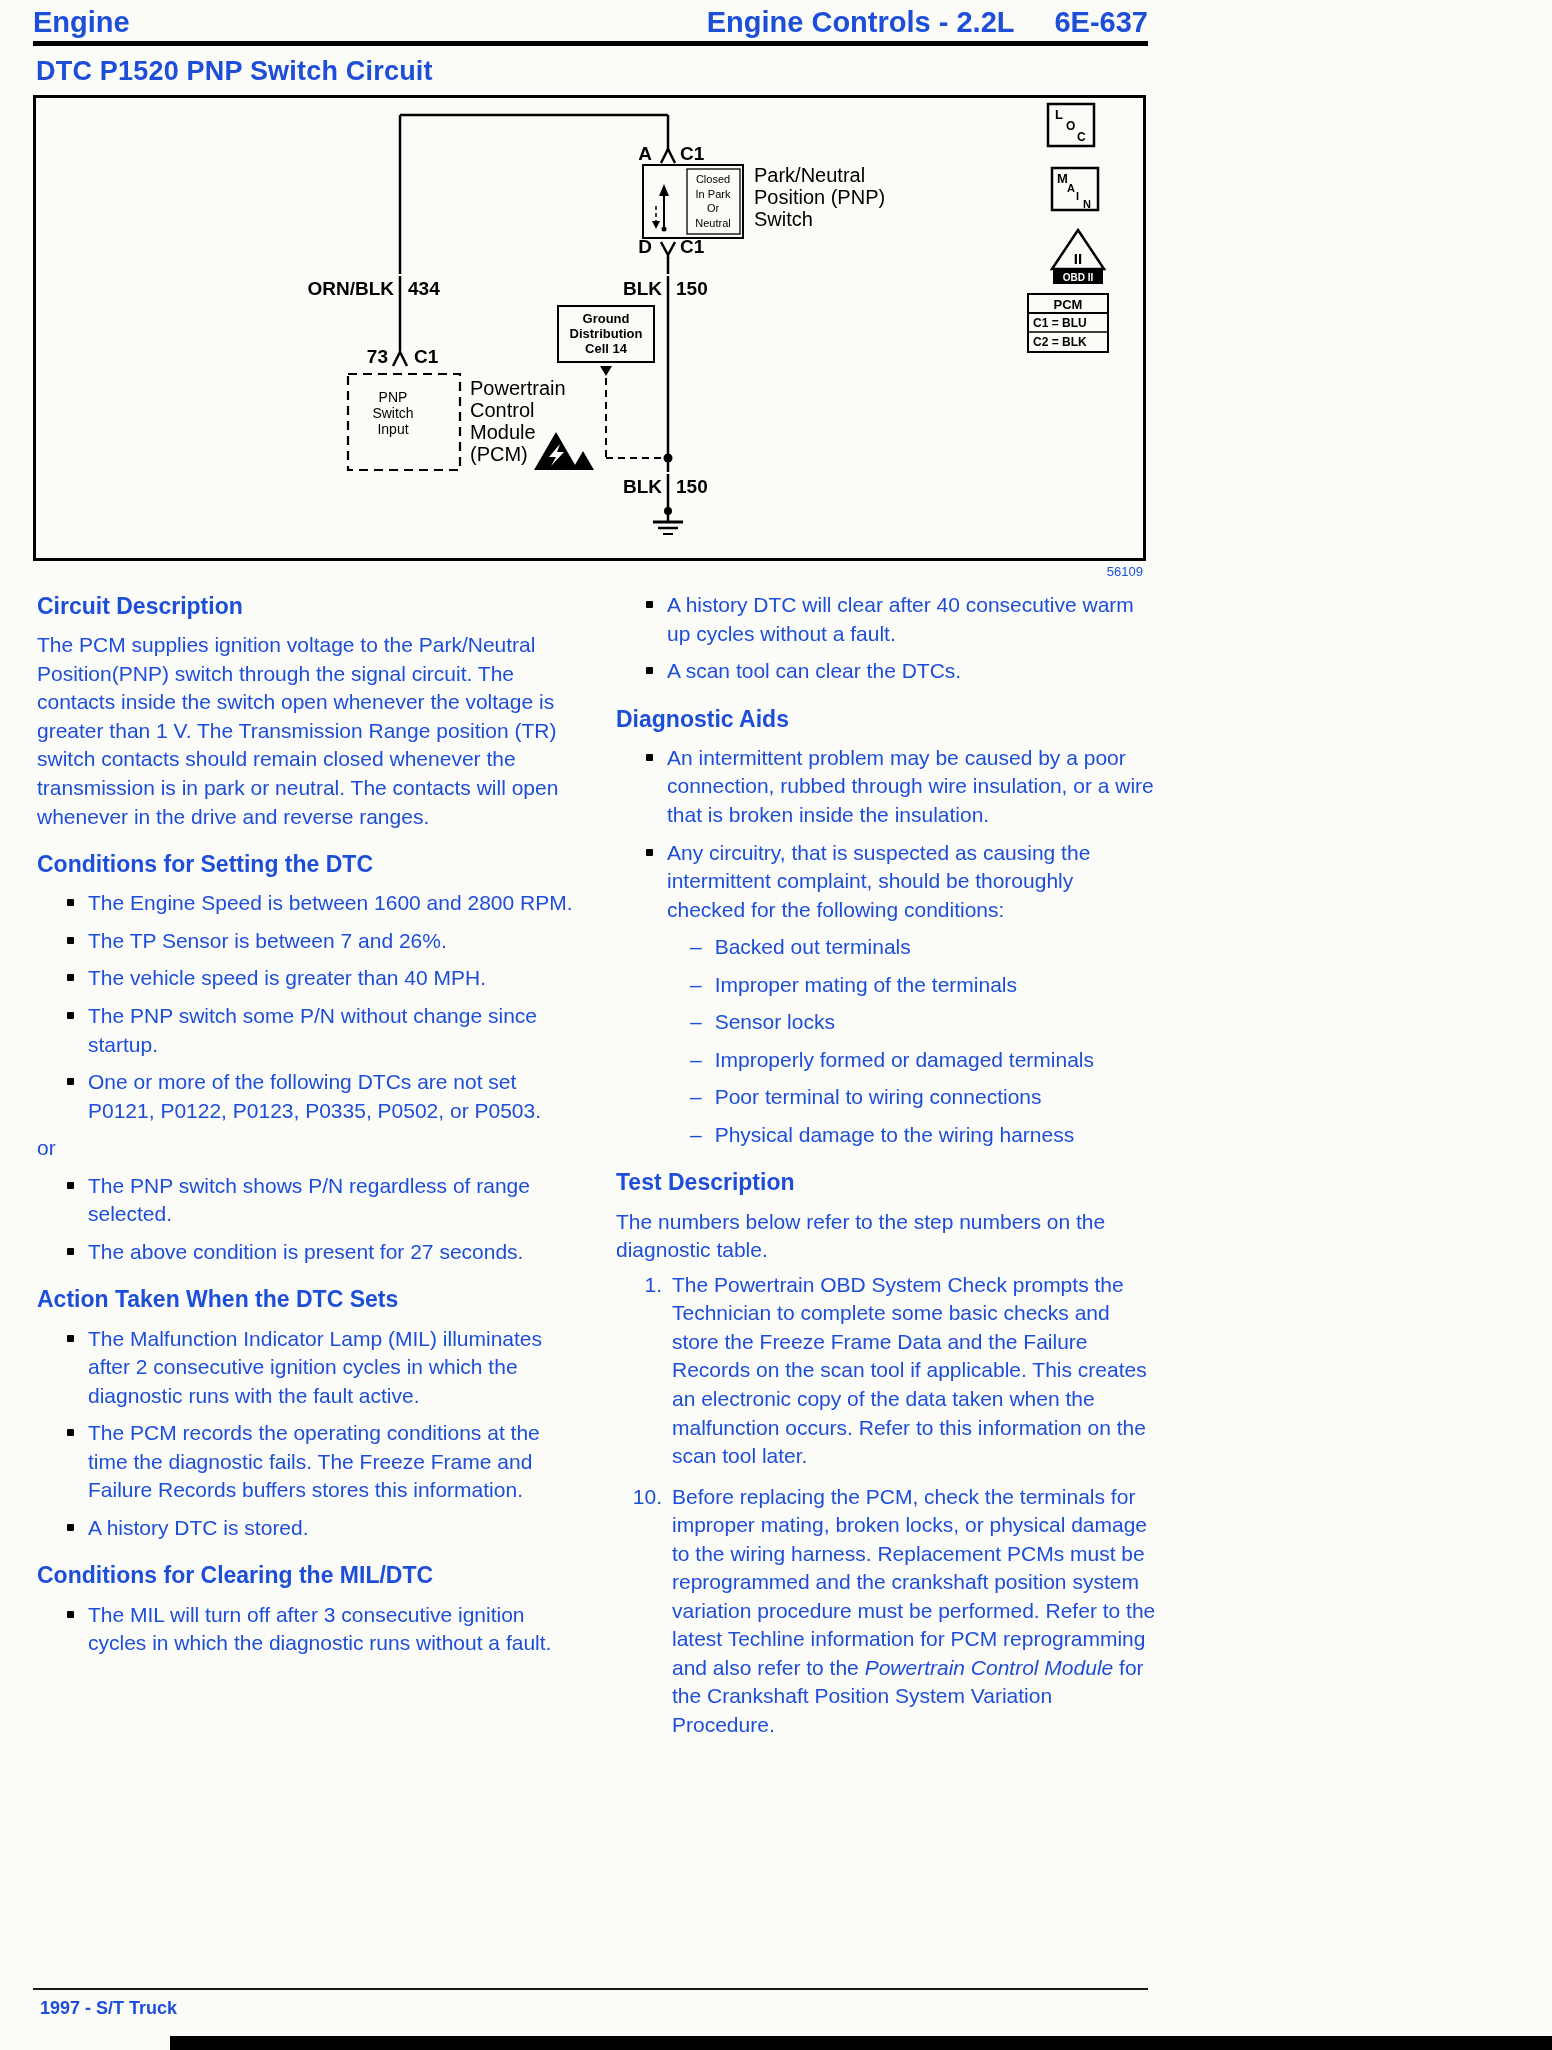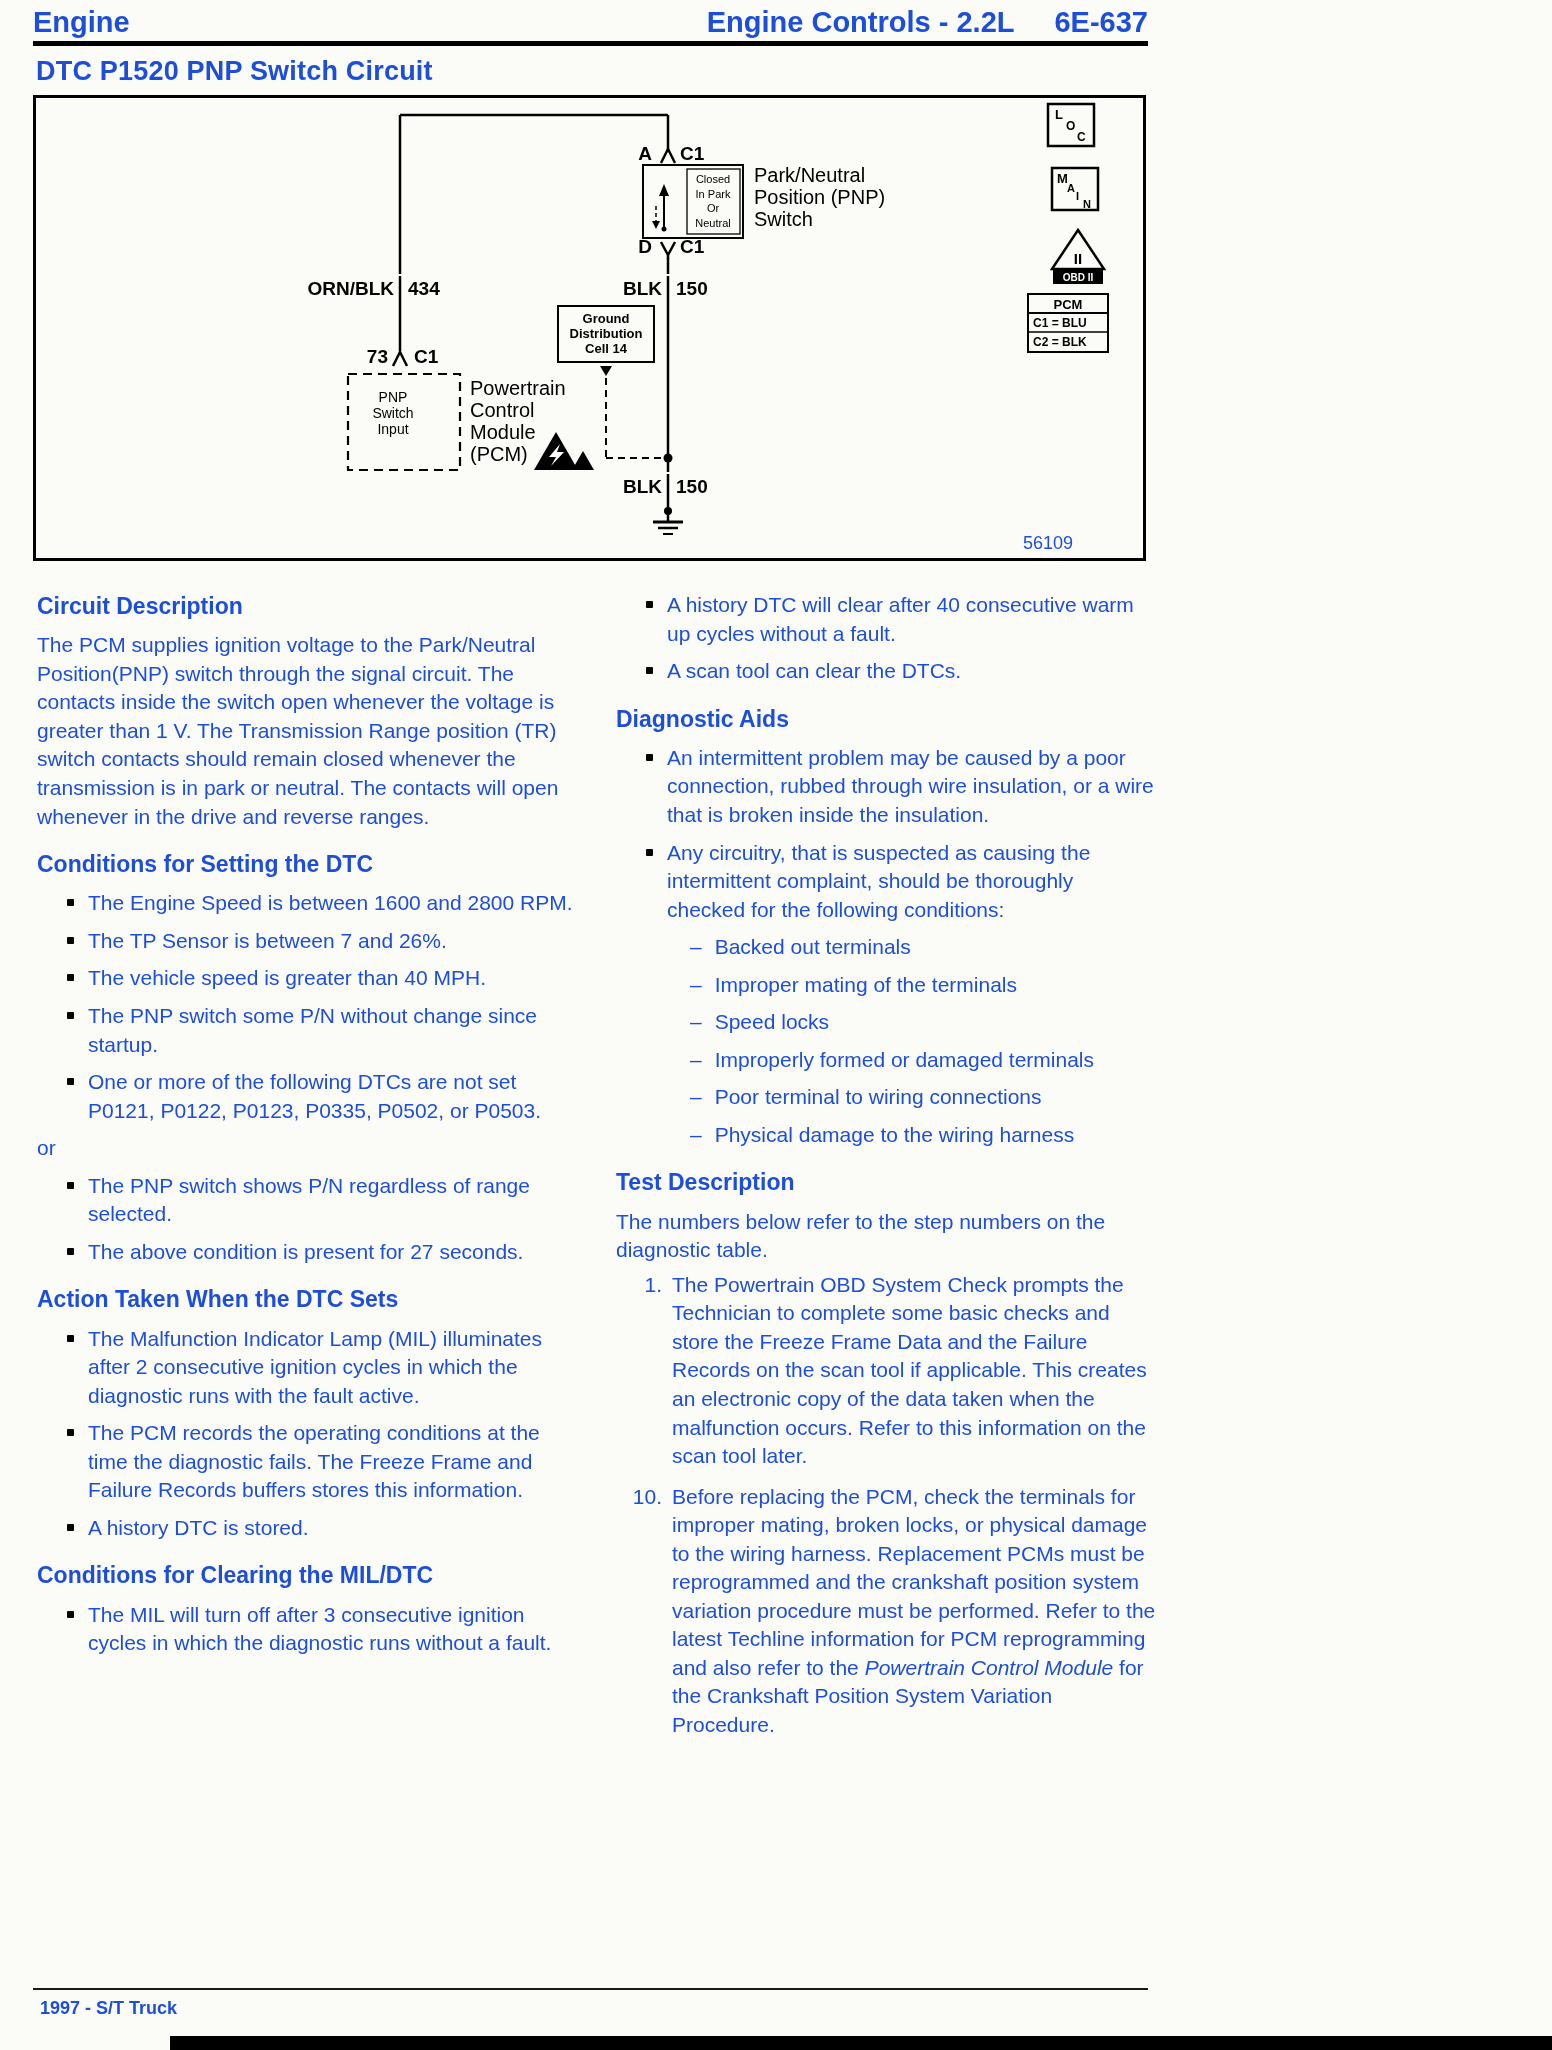--- a/index.html
+++ b/index.html
@@ -11,21 +11,21 @@
   .header{position:absolute;left:33px;top:6px;width:1115px;display:flex;
     justify-content:space-between;align-items:flex-end;font-weight:bold;font-size:29px;}
   .h-right{display:flex;gap:40px;}
   .header-rule{position:absolute;left:33px;top:41px;width:1115px;height:5px;background:#000;}
   .doc-title{position:absolute;left:36px;top:56px;font-size:27px;font-weight:bold;letter-spacing:.2px;}
 
   
   .diagram-frame{position:absolute;left:33px;top:95px;width:1113px;height:466px;
     border:3px solid #000;box-sizing:border-box;background:#fbfbf8;}
   .diagram-frame svg{position:absolute;left:0;top:0;width:100%;height:100%;}
-  .fig-num{position:absolute;left:1023px;top:533px;width:120px;font-size:18px;}
+  .fig-num{position:absolute;left:1023px;top:564px;width:120px;text-align:right;font-size:13px;}
 
   
   .col{position:absolute;top:591px;font-size:21px;line-height:1.36;}
   .col-left{left:37px;width:548px;}
   .col-right{left:616px;width:540px;}
   .sec-h{font-size:23px;font-weight:bold;margin:18px 0 9px 0;}
   .sec-h.first{margin-top:0;}
   .body-p{margin:0 0 6px 0;}
   .b-item{display:flex;margin:0 0 9px 0;}
   .b-marker{flex:0 0 auto;width:7px;height:7px;background:#000;border-radius:1px;margin:10px 14px 0 30px;}
@@ -274,21 +274,21 @@
     <div class="sub-item">
         <span class="sub-dash">–</span>
         <span class="b-text">Backed out terminals</span>
       </div>
     <div class="sub-item">
         <span class="sub-dash">–</span>
         <span class="b-text">Improper mating of the terminals</span>
       </div>
     <div class="sub-item">
         <span class="sub-dash">–</span>
-        <span class="b-text">Speed locks</span>
+        <span class="b-text">Sensor locks</span>
       </div>
     <div class="sub-item">
         <span class="sub-dash">–</span>
         <span class="b-text">Improperly formed or damaged terminals</span>
       </div>
     <div class="sub-item">
         <span class="sub-dash">–</span>
         <span class="b-text">Poor terminal to wiring connections</span>
       </div>
     <div class="sub-item">

